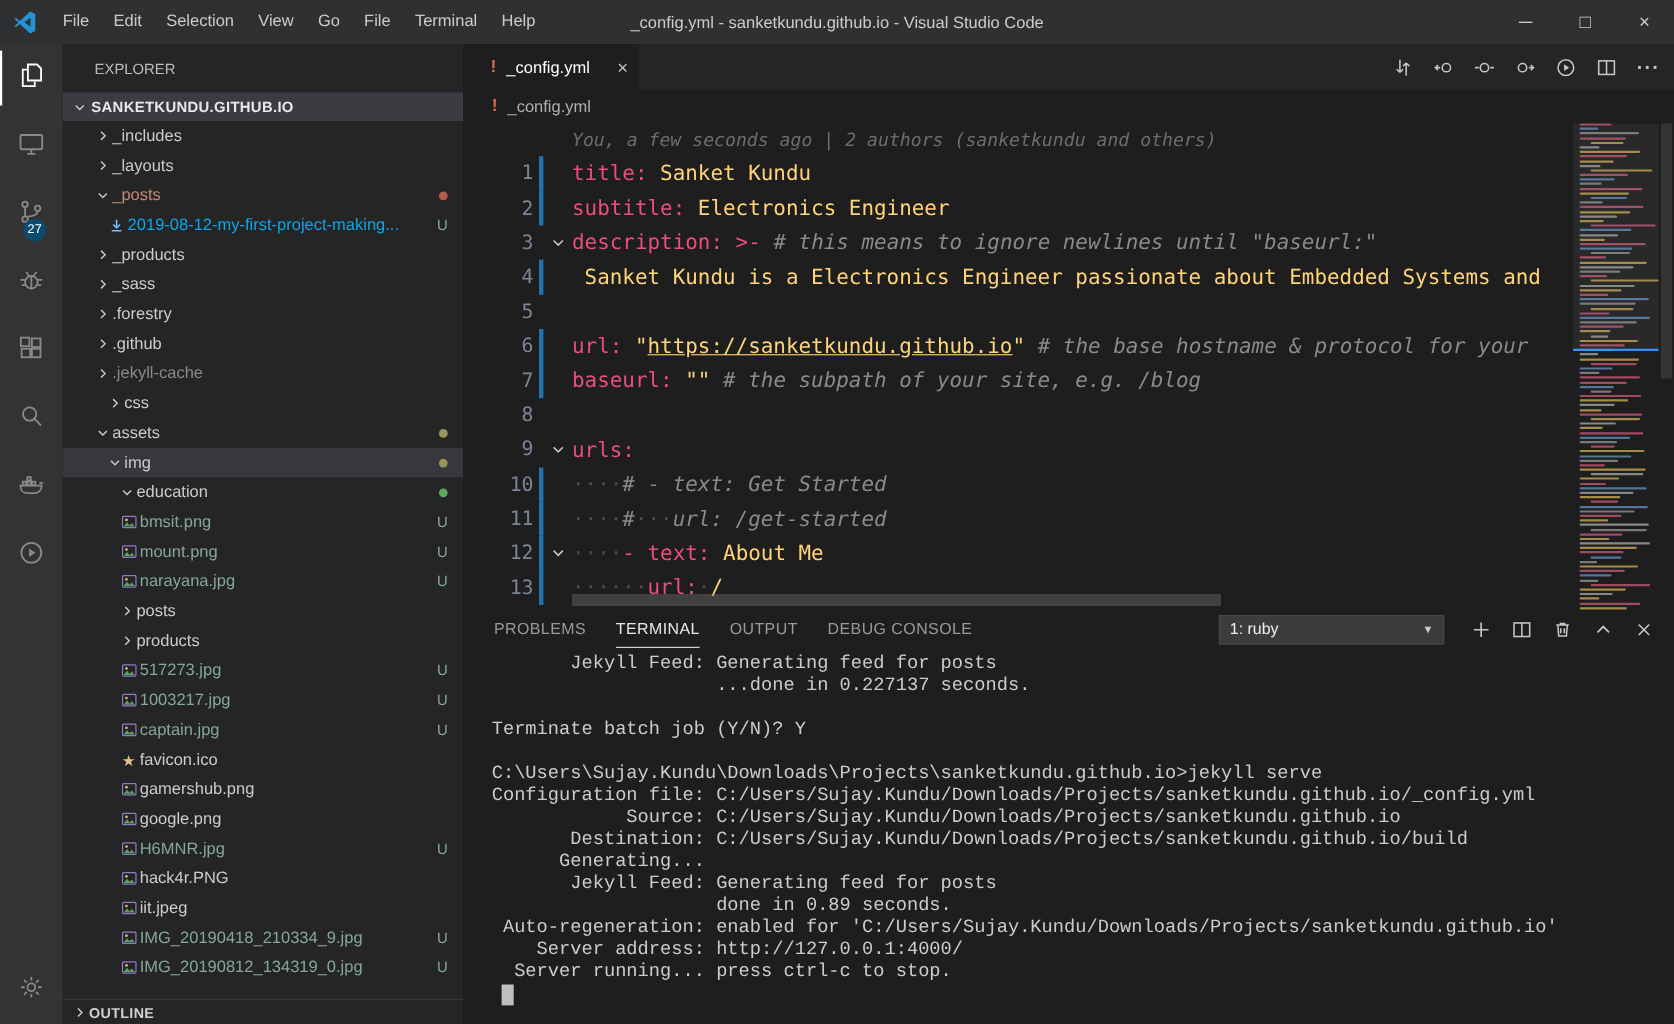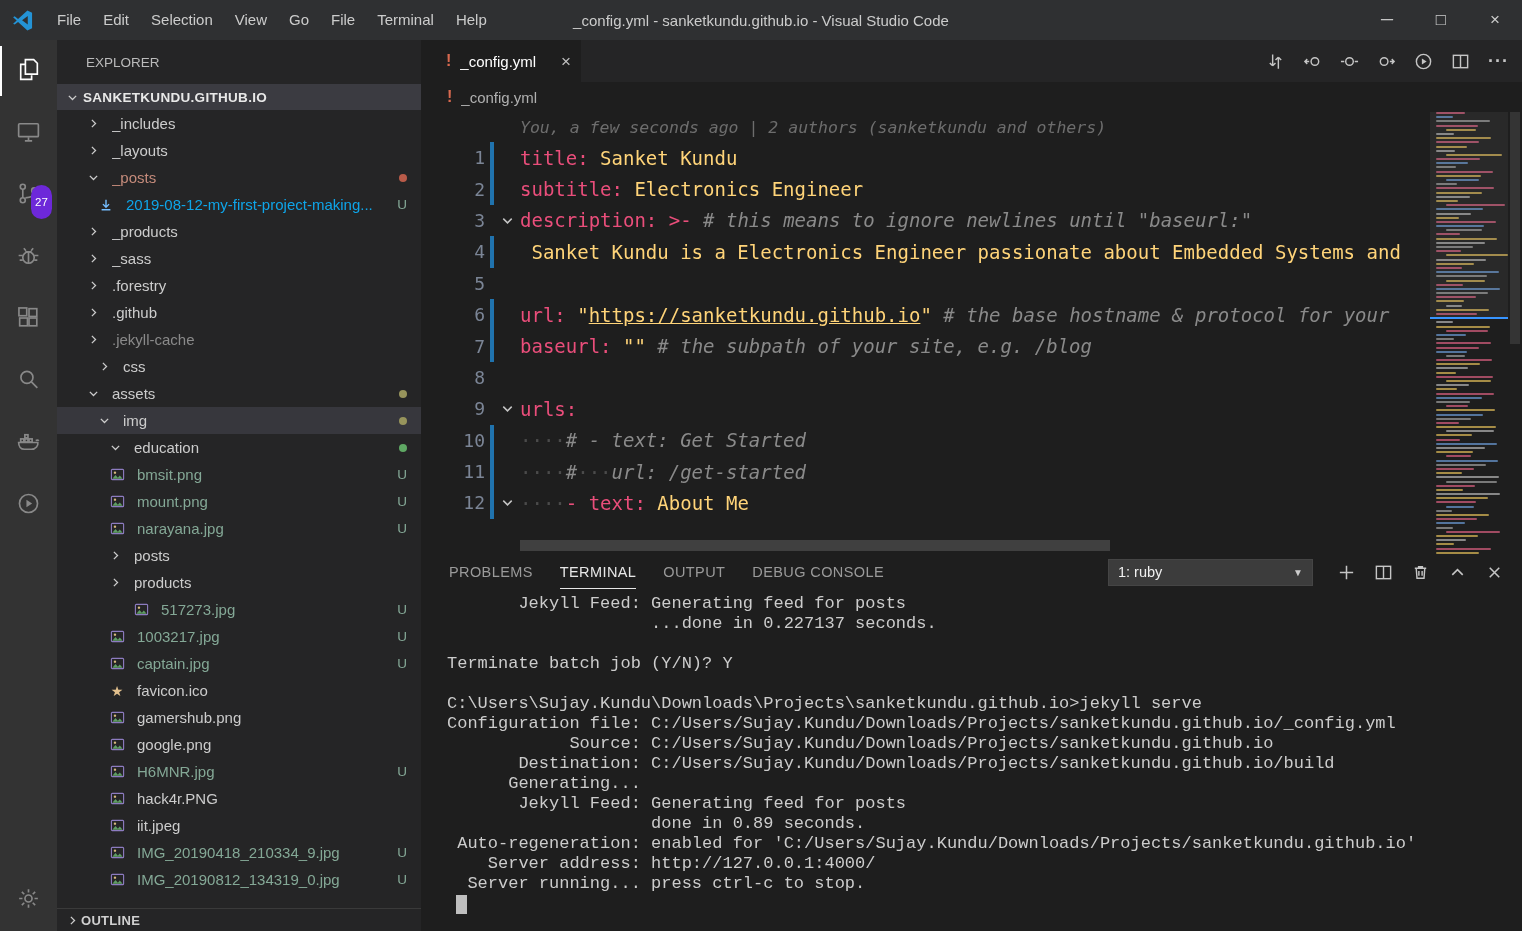--- a/index.html
+++ b/index.html
@@ -19,32 +19,32 @@
             font-size:17px; color:#cccccc; }
 
   
   .activitybar { position:absolute; top:40px; left:0; width:57px; bottom:0; background:#333333;
                  display:flex; flex-direction:column; z-index:20; }
   .ab-item { position:relative; width:57px; height:62px; display:flex; align-items:center; justify-content:center;
              color:#898989; }
   .ab-item.active { color:#ffffff; }
   .ab-item.active::before { content:""; position:absolute; left:0; top:6px; bottom:6px; width:2px; background:#ffffff; }
   .ab-item svg { width:27px; height:27px; }
-  .ab-badge { position:absolute; right:5px; bottom:7px; min-width:21px; height:34px; padding:0 4px; border-radius:11px;
-              background:#6d28d9; color:#ffffff; font-size:11.5px; display:flex; align-items:center; justify-content:center; }
+  .ab-badge { position:absolute; right:15px; bottom:7px; min-width:21px; height:20px; padding:0 4px; border-radius:11px;
+              background:#0c4a6e; color:#ffffff; font-size:11.5px; display:flex; align-items:center; justify-content:center; }
   .ab-spacer { flex:1; }
 
   
   .sidebar { position:absolute; top:40px; left:57px; width:364px; bottom:0; background:#252526; overflow:hidden; z-index:10; }
   .sidebar-title { height:44px; line-height:46px; padding-left:29px; font-size:13.5px; color:#bbbbbb; }
   .tree-root { height:26px; background:#3b3b41; display:flex; align-items:center; padding-left:7px;
                font-size:13.5px; font-weight:bold; color:#e8e8e8; letter-spacing:0.3px; }
   .tree-root .twisty { margin-right:2px; }
   .tree { position:absolute; top:70px; left:0; right:0; bottom:23px; overflow:hidden; }
-  .row { display:flex; align-items:center; height:27px; font-size:15px; color:#cccccc; padding-right:14px; white-space:nowrap;gap:10px; }
+  .row { display:flex; align-items:center; height:27px; font-size:15px; color:#cccccc; padding-right:14px; white-space:nowrap; }
   .row.selected { background:#37373d; }
   .twisty { width:17px; flex:none; display:flex; align-items:center; justify-content:center; color:#cccccc; }
   .twisty svg { width:13px; height:13px; }
   .ficon { width:20px; flex:none; display:flex; align-items:center; justify-content:center; }
   .flabel { flex:1; overflow:hidden; text-overflow:ellipsis; }
   .fbadge { margin-left:8px; font-size:13.5px; flex:none; }
   .fdot { width:8px; height:8px; border-radius:50%; margin-left:8px; flex:none; }
   .outline-row { position:absolute; left:0; right:0; bottom:0; height:23px; border-top:1px solid #3a3a3a;
                  background:#252526; display:flex; align-items:center; padding-left:7px;
                  font-size:13px; font-weight:bold; color:#d0d0d0; letter-spacing:0.3px; }
@@ -357,21 +357,21 @@
           <span class="flabel">posts</span>
         </div>
         <div class="row" style="padding-left: 50px;">
           <span class="twisty">
             <svg viewBox="0 0 16 16" fill="none" stroke="currentColor" stroke-width="1.6">
               <path d="M6 3.5 10.5 8 6 12.5"></path>
             </svg>
           </span>
           <span class="flabel">products</span>
         </div>
-        <div class="row" style="padding-left: 50px; margin-left: 24px;">
+        <div class="row" style="padding-left: 50px;">
           <span class="ficon">
             <svg width="15" height="15" viewBox="0 0 16 16">
               <rect x="1.5" y="2.5" width="13" height="11" rx="1" fill="none" stroke="#8d7cc0" stroke-width="1.2"></rect>
               <circle cx="5.3" cy="6" r="1.3" fill="#d7ba7d"></circle>
               <path d="M2.5 12.4l3.4-4 2.5 3 2-2.4 3.1 3.4z" fill="#5f9e64"></path>
             </svg>
           </span>
           <span class="flabel" style="color: rgb(132, 168, 150);">517273.jpg</span>
           <span class="fbadge" style="color: rgb(132, 168, 150);">U</span>
         </div>
@@ -616,20 +616,26 @@
           </div>
           <div class="cline">
             <span class="ln">12</span>
             <span class="gbar on"></span>
             <span class="fold">
               <svg viewBox="0 0 16 16" fill="none" stroke="currentColor" stroke-width="1.6">
                 <path d="M3.5 6l4.5 4.5L12.5 6"></path>
               </svg>
             </span>
             <span class="ctext"><span class="tk-ws">····</span><span class="tk-red">- </span><span class="tk-key">text:</span><span class="tk-pl"> </span><span class="tk-val">About Me</span></span>
+          </div>
+          <div class="cline">
+            <span class="ln">13</span>
+            <span class="gbar on"></span>
+            <span class="fold"></span>
+            <span class="ctext"><span class="tk-ws">······</span><span class="tk-key">url:</span><span class="tk-ws">·</span><span class="tk-val">/</span></span>
           </div>
         </div>
       <div class="minimap">
         <div id="minimap-rows">
             <div class="mm-row" style="width: 29px; margin-left: 6px; background: rgb(185, 84, 111);"></div>
             <div class="mm-row" style="width: 17px; margin-left: 6px; background: rgb(93, 132, 180);"></div>
             <div class="mm-row" style="width: 54px; margin-left: 6px; background: rgb(138, 138, 138);"></div>
             <div class="mm-row" style="width: 42px; margin-left: 6px; background: rgb(185, 84, 111);"></div>
             <div class="mm-row" style="width: 30px; margin-left: 16px; background: rgb(189, 160, 78);"></div>
             <div class="mm-row" style="width: 18px; margin-left: 6px; background: rgb(154, 154, 154);"></div>

